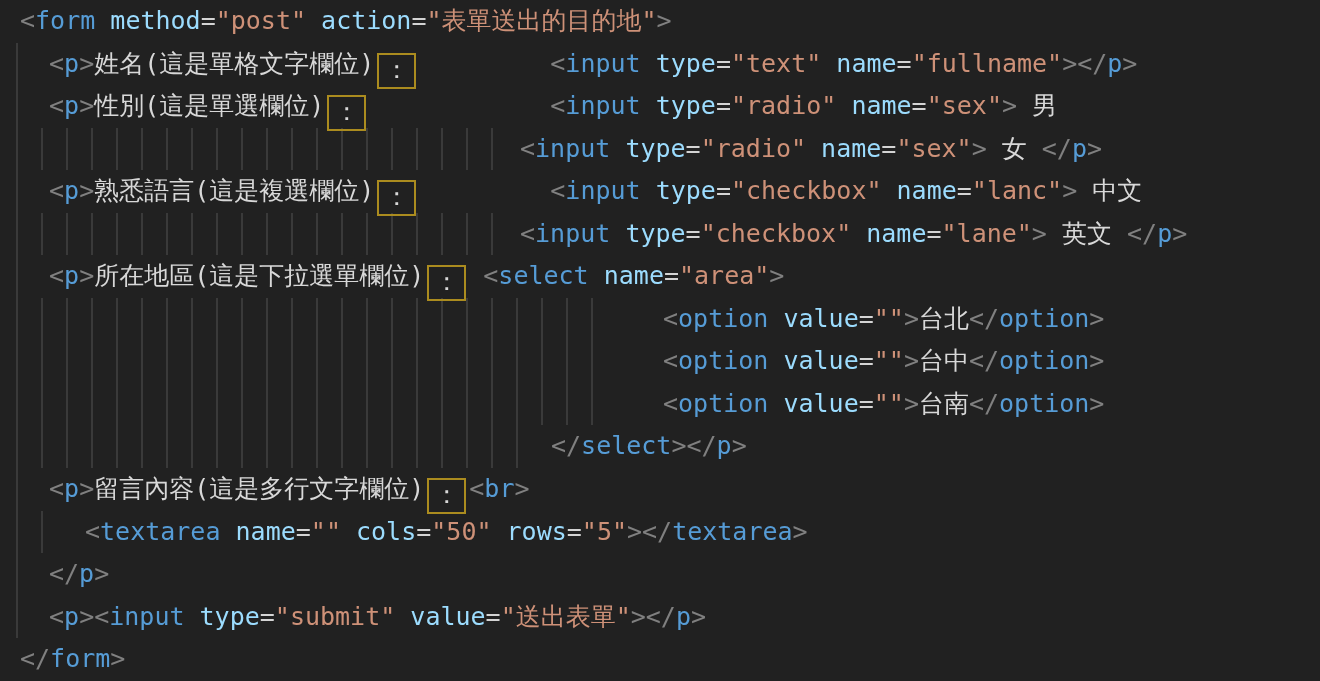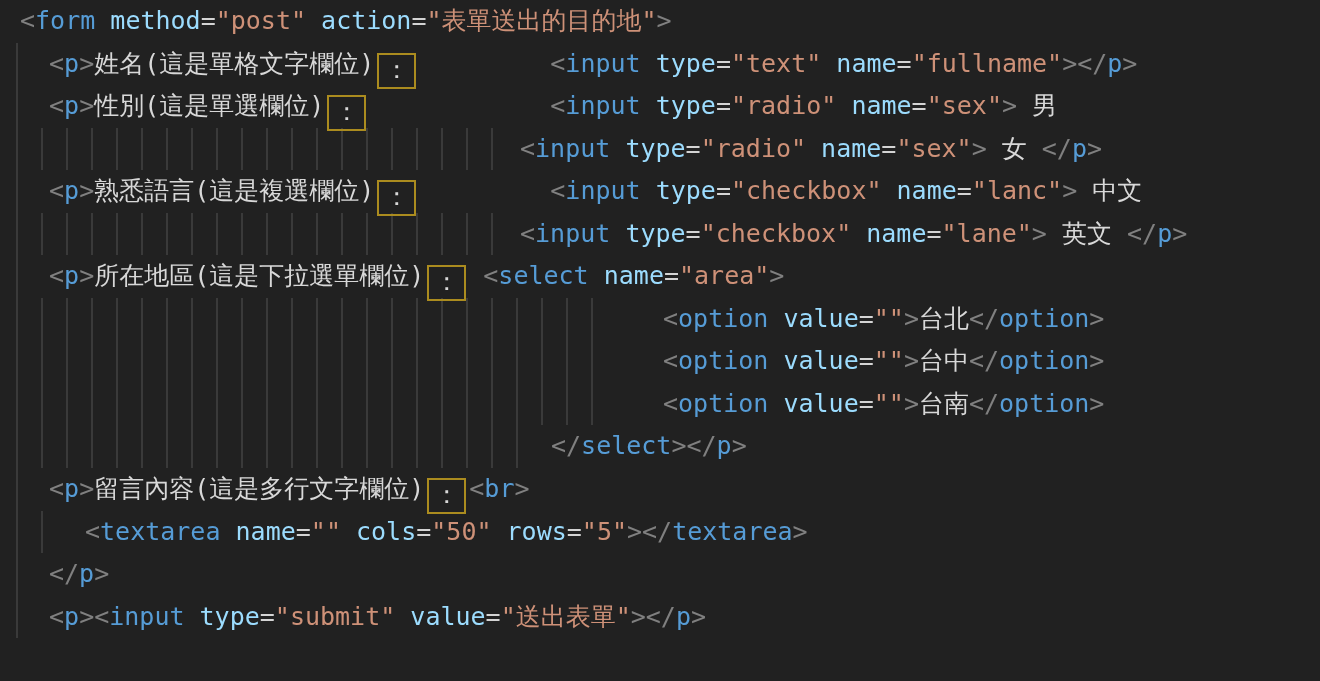--- a/index.html
+++ b/index.html
@@ -65,13 +65,14 @@
     <div class="code-line"><span class="indent-guide" style="left: 16px;"></span><span class="indent-guide" style="left: 41px;"></span><span class="indent-guide" style="left: 66px;"></span><span class="indent-guide" style="left: 91px;"></span><span class="indent-guide" style="left: 116px;"></span><span class="indent-guide" style="left: 141px;"></span><span class="indent-guide" style="left: 166px;"></span><span class="indent-guide" style="left: 191px;"></span><span class="indent-guide" style="left: 216px;"></span><span class="indent-guide" style="left: 241px;"></span><span class="indent-guide" style="left: 266px;"></span><span class="indent-guide" style="left: 291px;"></span><span class="indent-guide" style="left: 316px;"></span><span class="indent-guide" style="left: 341px;"></span><span class="indent-guide" style="left: 366px;"></span><span class="indent-guide" style="left: 391px;"></span><span class="indent-guide" style="left: 416px;"></span><span class="indent-guide" style="left: 441px;"></span><span class="indent-guide" style="left: 466px;"></span><span class="indent-guide" style="left: 491px;"></span><span class="text-span" style="padding-left: 520px; display: inline-block;"><span class="tk tk-p">&lt;</span><span class="tk tk-t">input</span><span class="tk tk-x"> </span><span class="tk tk-a">type</span><span class="tk tk-o">=</span><span class="tk tk-s">"checkbox"</span><span class="tk tk-x"> </span><span class="tk tk-a">name</span><span class="tk tk-o">=</span><span class="tk tk-s">"lane"</span><span class="tk tk-p">&gt;</span><span class="tk tk-x"> 英文 </span><span class="tk tk-p">&lt;/</span><span class="tk tk-t">p</span><span class="tk tk-p">&gt;</span></span></div>
     <div class="code-line"><span class="indent-guide" style="left: 16px;"></span><span class="text-span" style="padding-left: 49px; display: inline-block;"><span class="tk tk-p">&lt;</span><span class="tk tk-t">p</span><span class="tk tk-p">&gt;</span><span class="tk tk-x">所在地區(這是下拉選單欄位)</span><span class="tk tk-b">：</span><span class="gap" style="width: 14px;"></span><span class="tk tk-p">&lt;</span><span class="tk tk-t">select</span><span class="tk tk-x"> </span><span class="tk tk-a">name</span><span class="tk tk-o">=</span><span class="tk tk-s">"area"</span><span class="tk tk-p">&gt;</span></span></div>
     <div class="code-line"><span class="indent-guide" style="left: 16px;"></span><span class="indent-guide" style="left: 41px;"></span><span class="indent-guide" style="left: 66px;"></span><span class="indent-guide" style="left: 91px;"></span><span class="indent-guide" style="left: 116px;"></span><span class="indent-guide" style="left: 141px;"></span><span class="indent-guide" style="left: 166px;"></span><span class="indent-guide" style="left: 191px;"></span><span class="indent-guide" style="left: 216px;"></span><span class="indent-guide" style="left: 241px;"></span><span class="indent-guide" style="left: 266px;"></span><span class="indent-guide" style="left: 291px;"></span><span class="indent-guide" style="left: 316px;"></span><span class="indent-guide" style="left: 341px;"></span><span class="indent-guide" style="left: 366px;"></span><span class="indent-guide" style="left: 391px;"></span><span class="indent-guide" style="left: 416px;"></span><span class="indent-guide" style="left: 441px;"></span><span class="indent-guide" style="left: 466px;"></span><span class="indent-guide" style="left: 491px;"></span><span class="indent-guide" style="left: 516px;"></span><span class="indent-guide" style="left: 541px;"></span><span class="indent-guide" style="left: 566px;"></span><span class="indent-guide" style="left: 591px;"></span><span class="text-span" style="padding-left: 663px; display: inline-block;"><span class="tk tk-p">&lt;</span><span class="tk tk-t">option</span><span class="tk tk-x"> </span><span class="tk tk-a">value</span><span class="tk tk-o">=</span><span class="tk tk-s">""</span><span class="tk tk-p">&gt;</span><span class="tk tk-x">台北</span><span class="tk tk-p">&lt;/</span><span class="tk tk-t">option</span><span class="tk tk-p">&gt;</span></span></div>
     <div class="code-line"><span class="indent-guide" style="left: 16px;"></span><span class="indent-guide" style="left: 41px;"></span><span class="indent-guide" style="left: 66px;"></span><span class="indent-guide" style="left: 91px;"></span><span class="indent-guide" style="left: 116px;"></span><span class="indent-guide" style="left: 141px;"></span><span class="indent-guide" style="left: 166px;"></span><span class="indent-guide" style="left: 191px;"></span><span class="indent-guide" style="left: 216px;"></span><span class="indent-guide" style="left: 241px;"></span><span class="indent-guide" style="left: 266px;"></span><span class="indent-guide" style="left: 291px;"></span><span class="indent-guide" style="left: 316px;"></span><span class="indent-guide" style="left: 341px;"></span><span class="indent-guide" style="left: 366px;"></span><span class="indent-guide" style="left: 391px;"></span><span class="indent-guide" style="left: 416px;"></span><span class="indent-guide" style="left: 441px;"></span><span class="indent-guide" style="left: 466px;"></span><span class="indent-guide" style="left: 491px;"></span><span class="indent-guide" style="left: 516px;"></span><span class="indent-guide" style="left: 541px;"></span><span class="indent-guide" style="left: 566px;"></span><span class="indent-guide" style="left: 591px;"></span><span class="text-span" style="padding-left: 663px; display: inline-block;"><span class="tk tk-p">&lt;</span><span class="tk tk-t">option</span><span class="tk tk-x"> </span><span class="tk tk-a">value</span><span class="tk tk-o">=</span><span class="tk tk-s">""</span><span class="tk tk-p">&gt;</span><span class="tk tk-x">台中</span><span class="tk tk-p">&lt;/</span><span class="tk tk-t">option</span><span class="tk tk-p">&gt;</span></span></div>
     <div class="code-line"><span class="indent-guide" style="left: 16px;"></span><span class="indent-guide" style="left: 41px;"></span><span class="indent-guide" style="left: 66px;"></span><span class="indent-guide" style="left: 91px;"></span><span class="indent-guide" style="left: 116px;"></span><span class="indent-guide" style="left: 141px;"></span><span class="indent-guide" style="left: 166px;"></span><span class="indent-guide" style="left: 191px;"></span><span class="indent-guide" style="left: 216px;"></span><span class="indent-guide" style="left: 241px;"></span><span class="indent-guide" style="left: 266px;"></span><span class="indent-guide" style="left: 291px;"></span><span class="indent-guide" style="left: 316px;"></span><span class="indent-guide" style="left: 341px;"></span><span class="indent-guide" style="left: 366px;"></span><span class="indent-guide" style="left: 391px;"></span><span class="indent-guide" style="left: 416px;"></span><span class="indent-guide" style="left: 441px;"></span><span class="indent-guide" style="left: 466px;"></span><span class="indent-guide" style="left: 491px;"></span><span class="indent-guide" style="left: 516px;"></span><span class="indent-guide" style="left: 541px;"></span><span class="indent-guide" style="left: 566px;"></span><span class="indent-guide" style="left: 591px;"></span><span class="text-span" style="padding-left: 663px; display: inline-block;"><span class="tk tk-p">&lt;</span><span class="tk tk-t">option</span><span class="tk tk-x"> </span><span class="tk tk-a">value</span><span class="tk tk-o">=</span><span class="tk tk-s">""</span><span class="tk tk-p">&gt;</span><span class="tk tk-x">台南</span><span class="tk tk-p">&lt;/</span><span class="tk tk-t">option</span><span class="tk tk-p">&gt;</span></span></div>
     <div class="code-line"><span class="indent-guide" style="left: 16px;"></span><span class="indent-guide" style="left: 41px;"></span><span class="indent-guide" style="left: 66px;"></span><span class="indent-guide" style="left: 91px;"></span><span class="indent-guide" style="left: 116px;"></span><span class="indent-guide" style="left: 141px;"></span><span class="indent-guide" style="left: 166px;"></span><span class="indent-guide" style="left: 191px;"></span><span class="indent-guide" style="left: 216px;"></span><span class="indent-guide" style="left: 241px;"></span><span class="indent-guide" style="left: 266px;"></span><span class="indent-guide" style="left: 291px;"></span><span class="indent-guide" style="left: 316px;"></span><span class="indent-guide" style="left: 341px;"></span><span class="indent-guide" style="left: 366px;"></span><span class="indent-guide" style="left: 391px;"></span><span class="indent-guide" style="left: 416px;"></span><span class="indent-guide" style="left: 441px;"></span><span class="indent-guide" style="left: 466px;"></span><span class="indent-guide" style="left: 491px;"></span><span class="indent-guide" style="left: 516px;"></span><span class="text-span" style="padding-left: 551px; display: inline-block;"><span class="tk tk-p">&lt;/</span><span class="tk tk-t">select</span><span class="tk tk-p">&gt;&lt;/</span><span class="tk tk-t">p</span><span class="tk tk-p">&gt;</span></span></div>
     <div class="code-line"><span class="indent-guide" style="left: 16px;"></span><span class="text-span" style="padding-left: 49px; display: inline-block;"><span class="tk tk-p">&lt;</span><span class="tk tk-t">p</span><span class="tk tk-p">&gt;</span><span class="tk tk-x">留言內容(這是多行文字欄位)</span><span class="tk tk-b">：</span><span class="tk tk-p">&lt;</span><span class="tk tk-t">br</span><span class="tk tk-p">&gt;</span></span></div>
     <div class="code-line"><span class="indent-guide" style="left: 16px;"></span><span class="indent-guide" style="left: 41px;"></span><span class="text-span" style="padding-left: 85px; display: inline-block;"><span class="tk tk-p">&lt;</span><span class="tk tk-t">textarea</span><span class="tk tk-x"> </span><span class="tk tk-a">name</span><span class="tk tk-o">=</span><span class="tk tk-s">""</span><span class="tk tk-x"> </span><span class="tk tk-a">cols</span><span class="tk tk-o">=</span><span class="tk tk-s">"50"</span><span class="tk tk-x"> </span><span class="tk tk-a">rows</span><span class="tk tk-o">=</span><span class="tk tk-s">"5"</span><span class="tk tk-p">&gt;&lt;/</span><span class="tk tk-t">textarea</span><span class="tk tk-p">&gt;</span></span></div>
     <div class="code-line"><span class="indent-guide" style="left: 16px;"></span><span class="text-span" style="padding-left: 49px; display: inline-block;"><span class="tk tk-p">&lt;/</span><span class="tk tk-t">p</span><span class="tk tk-p">&gt;</span></span></div>
     <div class="code-line"><span class="indent-guide" style="left: 16px;"></span><span class="text-span" style="padding-left: 49px; display: inline-block;"><span class="tk tk-p">&lt;</span><span class="tk tk-t">p</span><span class="tk tk-p">&gt;&lt;</span><span class="tk tk-t">input</span><span class="tk tk-x"> </span><span class="tk tk-a">type</span><span class="tk tk-o">=</span><span class="tk tk-s">"submit"</span><span class="tk tk-x"> </span><span class="tk tk-a">value</span><span class="tk tk-o">=</span><span class="tk tk-s">"送出表單"</span><span class="tk tk-p">&gt;&lt;/</span><span class="tk tk-t">p</span><span class="tk tk-p">&gt;</span></span></div>
+    <div class="code-line"><span class="text-span" style="padding-left: 20px; display: inline-block;"><span class="tk tk-p">&lt;/</span><span class="tk tk-t">form</span><span class="tk tk-p">&gt;</span></span></div>
   </div>
 
 </body></html>

